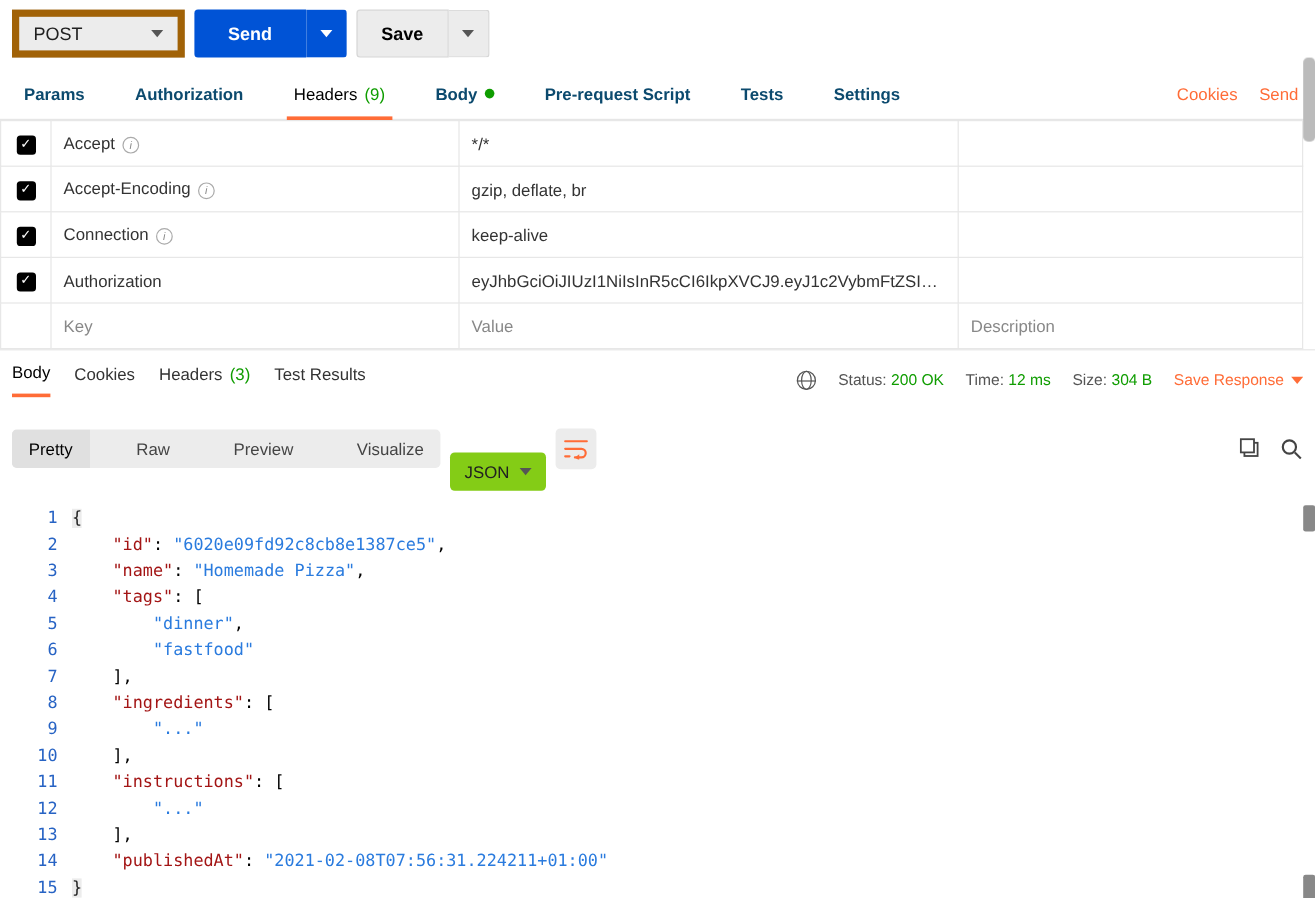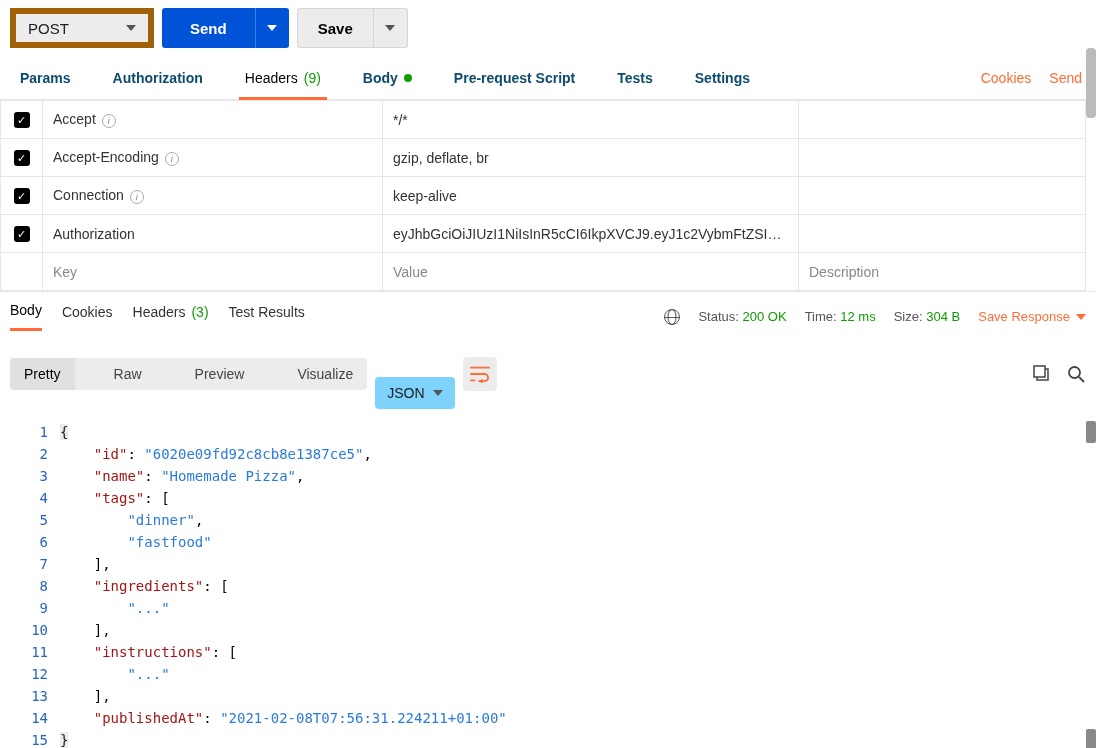--- a/index.html
+++ b/index.html
@@ -41,21 +41,21 @@
 .resp-right .green { color: #0f9d00; }
 .save-resp { color: #ff6c37; display: flex; align-items: center; gap: 6px; cursor: pointer; }
 .globe-icon { width: 16px; height: 16px; border: 1.5px solid #555; border-radius: 50%; position: relative; }
 .globe-icon::before { content: ""; position: absolute; left: 50%; top: -1px; bottom: -1px; width: 7px; border: 1.5px solid #555; border-radius: 50%; transform: translateX(-50%); }
 .globe-icon::after { content: ""; position: absolute; left: -1px; right: -1px; top: 50%; height: 0; border-top: 1.5px solid #555; }
 
 .view-toolbar { display: flex; align-items: center; gap: 8px; padding: 8px 10px; }
 .pill-group { display: flex; background: #ececec; border-radius: 4px; overflow: hidden; gap: 25px; }
 .pill { padding: 8px 14px; font-size: 14px; color: #444; cursor: pointer; }
 .pill.active { background: #e0e0e0; font-weight: 500; color: #000; }
-.format-select { display: flex; align-items: center; gap: 8px; background: #7dd3fc; padding: 8px 12px; border-radius: 4px; font-size: 14px; cursor: pointer; margin-top: 38px; }
+.format-select { display: flex; align-items: center; gap: 8px; background: #84cc16; padding: 8px 12px; border-radius: 4px; font-size: 14px; cursor: pointer; margin-top: 38px; }
 .wrap-btn { width: 34px; height: 34px; background: #ececec; border-radius: 4px; display: flex; align-items: center; justify-content: center; cursor: pointer; }
 .toolbar-right { margin-left: auto; display: flex; gap: 14px; }
 .icon-btn { width: 20px; height: 20px; cursor: pointer; display: flex; align-items: center; justify-content: center; color: #444; }
 
 .code-area { display: flex; font-family: "SF Mono", Menlo, Consolas, monospace; font-size: 14px; line-height: 22px; padding: 4px 0 10px 0; position: relative; }
 .gutter { width: 60px; text-align: right; color: #2763c4; padding-right: 12px; user-select: none; }
 .code { white-space: pre; }
 .tok-key { color: #a31515; }
 .tok-str { color: #2a7bde; }
 .tok-punc { color: #000; }

